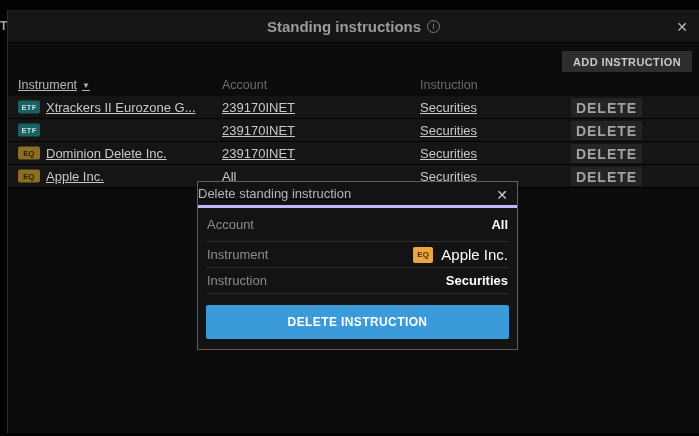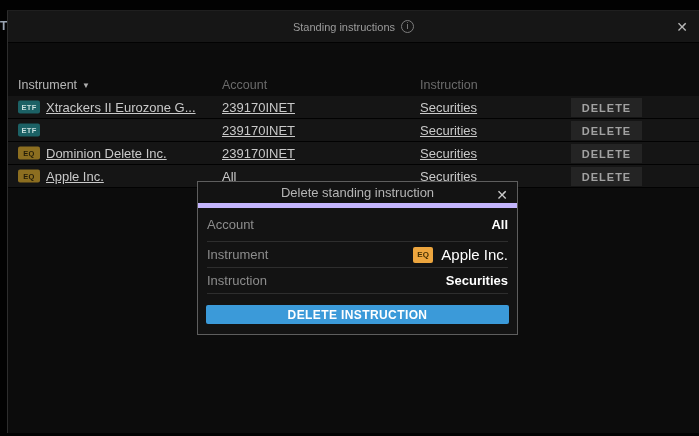--- a/index.html
+++ b/index.html
@@ -9,84 +9,85 @@
 
   
   .bg-fragment { position:absolute; left:0; top:19px; width:7px; height:16px; overflow:hidden;
                  color:#9aa4b2; font-size:12px; font-weight:bold; white-space:nowrap; }
 
   
   .panel { position:absolute; left:7px; top:10px; right:0; bottom:3px;
            background:#0c0c0c; border-left:1px solid #2d2d2d; border-top:1px solid #1f1f1f; }
   .titlebar { position:absolute; left:0; right:0; top:0; height:32px; background:#161616;
               border-bottom:1px solid #020202; display:flex; align-items:center; justify-content:center; gap:6px; }
-  .title { color:#9b9b9b; font-size:11px; }
+  .title { color:#9b9b9b; font-size:15px;font-weight:bold; }
   .info-icon { width:13px; height:13px; border:1px solid #7d7d7d; border-radius:50%;
                color:#8f8f8f; font-size:9px; line-height:11px; text-align:center; display:inline-block; }
   .close-x { position:absolute; right:11px; top:8px; color:#b8b8b8; font-size:14px; cursor:pointer; line-height:16px; }
 
   button { font-family:inherit; cursor:pointer; }
   .add-btn { position:absolute; top:40px; right:7px; height:21px; padding:0 11px;
              background:#2e2e2e; border:none; color:#c9c9c9; font-size:11px; font-weight:bold; letter-spacing:.4px; }
 
   .thead { position:absolute; top:67px; left:0; right:0; height:17px; font-size:12.5px; }
   .col { position:absolute; top:0; white-space:nowrap; cursor:pointer; }
-  .col-instrument { left:10px; color:#b8b8b8; }
+  .col-instrument { left:10px; color:#b8b8b8;text-decoration:underline; }
   .sort { font-size:8px; color:#aeaeae; margin-left:5px; vertical-align:1px; }
   .col-account { left:214px; color:#6b6b6b; }
   .col-instruction { left:412px; color:#6b6b6b; }
 
   .rows { position:absolute; top:85px; left:0; right:0; }
   .trow { position:relative; height:23px; background:#151515; border-bottom:1px solid #020202;padding-left:39px; }
   .badge { position:absolute; left:10px; top:50%; transform:translateY(-50%);
            width:22px; height:13px; border-radius:2px; font-size:7.5px; font-weight:bold;
            display:flex; align-items:center; justify-content:center; letter-spacing:.3px; }
   .badge.etf { background:#1c6165; color:#c8dedd; }
   .badge.eq  { background:#8c6e20; color:#241d08; }
   .cell { position:absolute; top:0; line-height:23px; font-size:13px; color:#c9c9c9; white-space:nowrap;text-decoration:underline; }
   .cell.name { left:38px; } .cell.account { left:214px; } .cell.instruction { left:412px; }
   .del-btn { position:absolute; left:563px; top:2px; width:71px; height:19px;
-             background:#242424; border:none; color:#a2a2a2; font-size:11px; font-weight:bold; letter-spacing:1px; }
+             background:#242424; border:none; color:#a2a2a2; font-size:14px; font-weight:bold; letter-spacing:1px; }
 
   
   .modal { position:absolute; left:197px; top:181px; width:321px; background:#131313;
            border:1px solid #5e5e5e; z-index:10; padding-bottom:10px; }
-  .modal-head { position:relative; height:26px; border-bottom:5px solid #c4b5fd;
-                display:flex; align-items:center; justify-content:center; }
+  .modal-head { position:relative; height:26px; border-bottom:3px solid #c4b5fd;
+                display:flex; align-items:center; justify-content:flex-start;text-decoration:underline; }
   .modal-title { color:#b5b5b5; font-size:13px; }
   .modal-close { position:absolute; right:9px; top:5px; color:#cccccc; font-size:14px; cursor:pointer; line-height:16px; }
   .mrows { padding:0 9px; }
   .mrow { display:flex; align-items:center; justify-content:space-between;
           border-bottom:1px solid #2e2e2e; height:26px; }
   .mrow.first { height:34px; }
   .mlabel { color:#8d8d8d; font-size:13px; }
   .mvalue { color:#ffffff; font-size:13px; font-weight:bold; white-space:nowrap; }
   .mvalue-group { display:flex; align-items:center; gap:8px; }
   .badge.eq-bright { position:static; transform:none; width:20px; height:16px;
                      background:#eca53e; color:#442f02; font-size:8px; border-radius:2px; }
   .mvalue.big { font-size:15px; font-weight:400; }
-  .modal-action { display:block; margin:11px 8px 0; width:calc(100% - 16px); height:19px;
+  .modal-action { display:block; margin:11px 8px 0; width:calc(100% - 16px); height:34px;
                   background:#3b9ad9; border:none; border-radius:2px;
                   color:#ffffff; font-size:12px; font-weight:bold; letter-spacing:.4px; }
 </style>
 </head>
 <body>
 
 <div class="stage">
 
   <div class="bg-fragment">TP</div>
 
   <div class="panel">
 
     <div class="titlebar">
       <span class="title">Standing instructions</span>
       <span class="info-icon">i</span>
       <span class="close-x">✕</span>
     </div>
 
+    <button class="add-btn">ADD INSTRUCTION</button>
 
     <div class="thead">
       <span class="col col-instrument"><span>Instrument</span><span class="sort">▼</span></span>
       <span class="col col-account">Account</span>
       <span class="col col-instruction">Instruction</span>
     </div>
 
     <div class="rows">
 
       <div class="trow">

